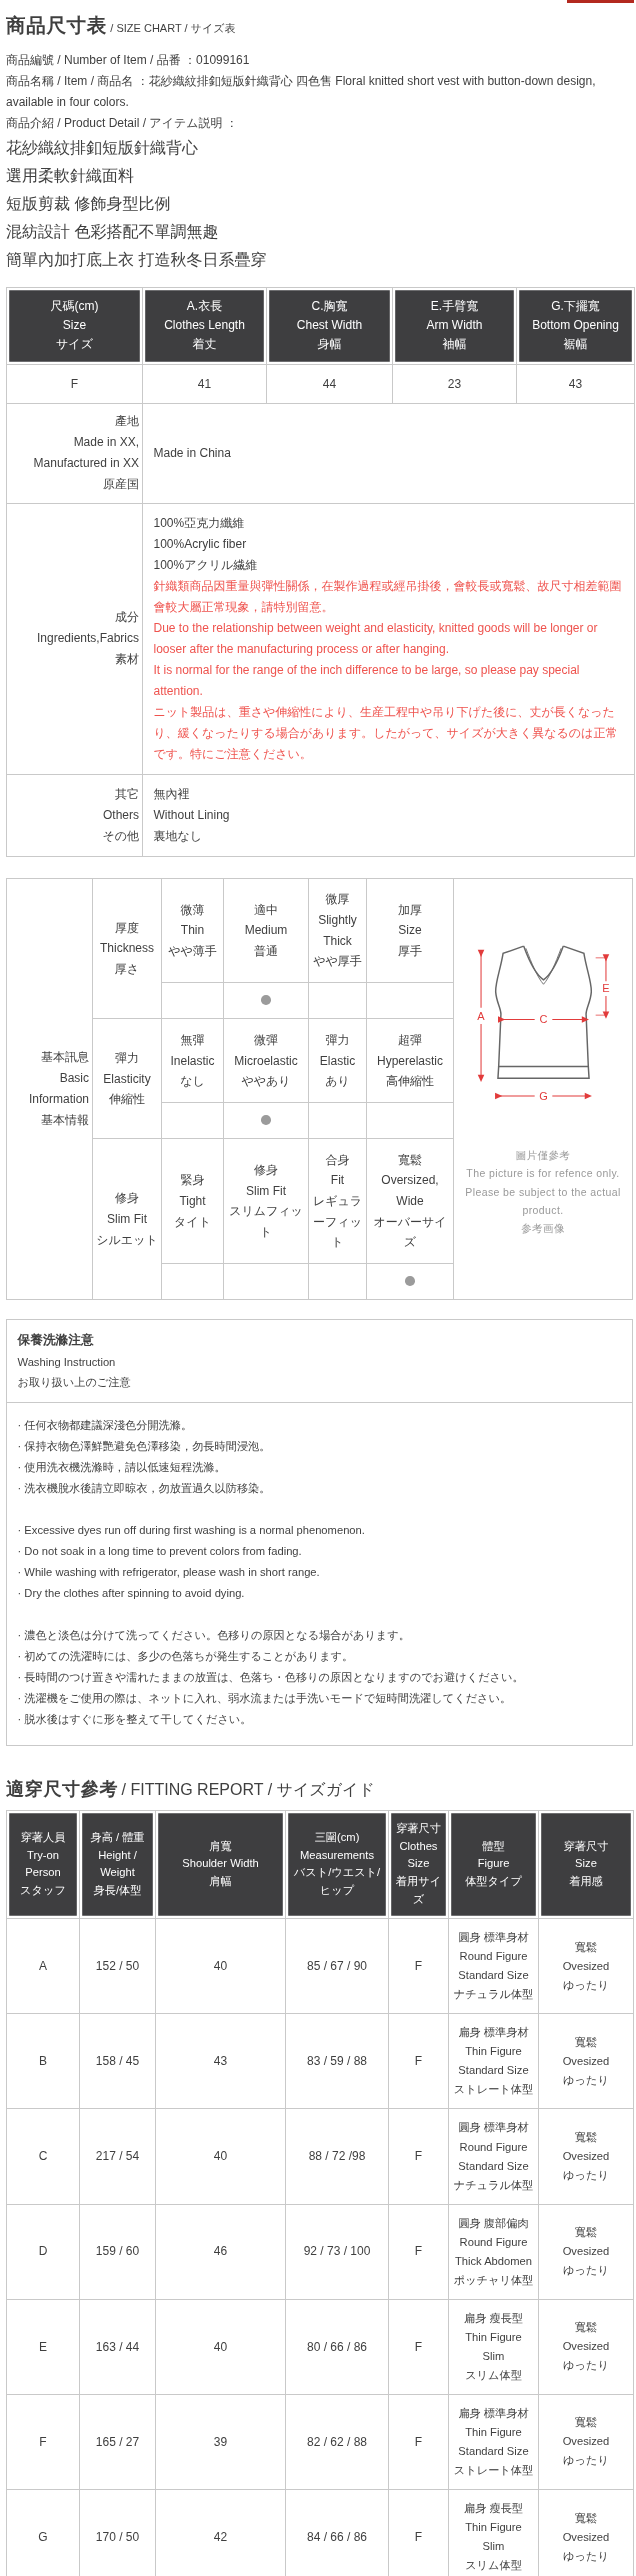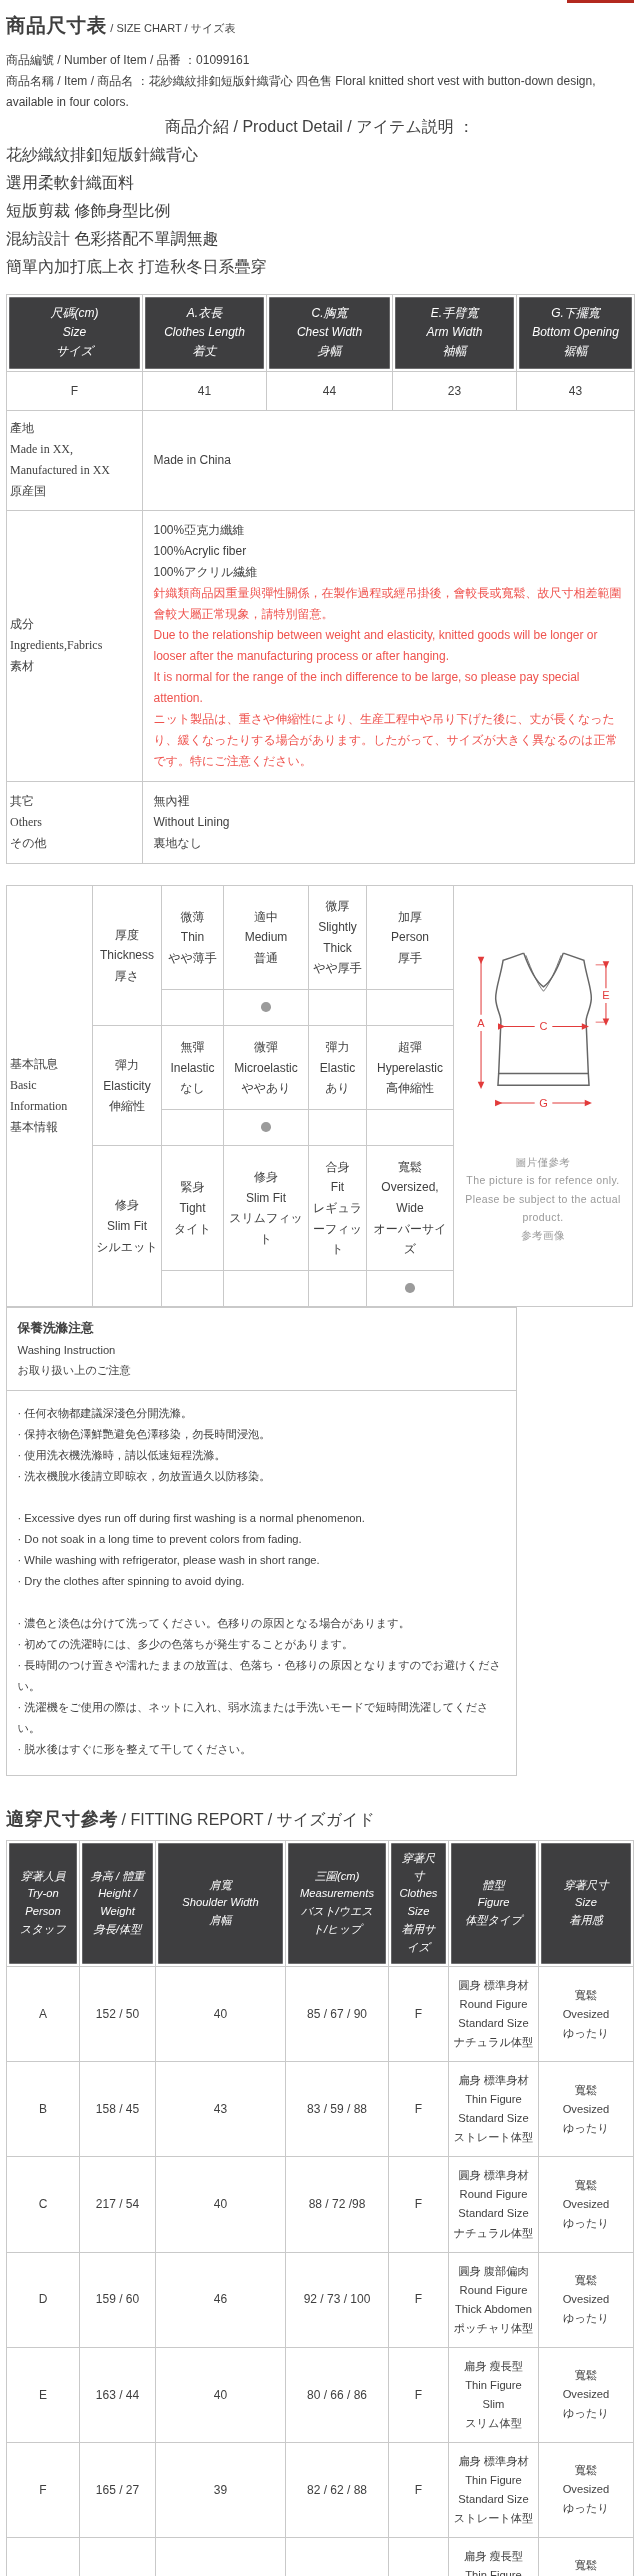--- a/index.html
+++ b/index.html
@@ -6,47 +6,47 @@
   body{width:637px;font-family:"Liberation Sans","DejaVu Sans",sans-serif;color:#3f3f3f;position:relative;}
   .page{width:637px;box-sizing:border-box;padding:7.5px 3.7px 19.5px 6px;}
   .ml{white-space:pre-line;}
   .topbar{position:absolute;top:0;right:3px;width:67px;height:3px;background:#b3291f;}
 
   
   .h-main{margin:4.5px 0 10.5px 0;}
   .h-main .big{font-size:19.5px;font-weight:bold;letter-spacing:0.7px;}
   .h-main .rest{font-size:11px;font-weight:normal;}
   .infoline{font-size:12px;line-height:1.75;}
-  .desc-label{font-size:16px;line-height:1.75;text-align:center;}
+  .desc-label{font-size:12px;line-height:1.75;}
   .desc-line{font-size:16px;line-height:28px;}
 
   
   table{border-collapse:collapse;table-layout:fixed;width:627px;}
   td,th{font-weight:normal;}
   .grid td{border:0.7px solid #c9c9c9;font-size:12px;vertical-align:middle;}
-  .grid th{background:#3e3e40;color:#fff;font-size:12px;line-height:1.6;padding:6px 10px;
-           border:0.7px solid #c9c9c9;box-shadow:inset 0 0 0 2.2px #fff;background-clip:padding-box;font-style:italic;}
+  .grid th{background:#3e3e40;color:#fff;font-size:12px;line-height:1.6;padding:6px 4px;
+           border:0.7px solid #c9c9c9;box-shadow:inset 0 0 0 2.2px #fff;background-clip:padding-box;}
   .grid th .ml{display:block;background:#3e3e40;padding:3px 0;}
   .cell-c{text-align:center;padding:9px 3px;line-height:1.7;}
   .cell-l{text-align:left;padding:9px 10.5px;line-height:1.75;}
-  .lab{ text-align:left;line-height:1.75;padding:7.5px 3px;font-family:Liberation Serif, serif;}
+  .lab{ text-align:right;line-height:1.75;padding:7.5px 3px;}
   .red{color:#ef534e;}
 
   .size-gap{margin-top:13.5px;}
   .tbl2{margin-top:21px;}
   .opt{ text-align:center;line-height:1.72;padding:10.5px 2.2px;font-size:11.2px;}
   .attr{text-align:center;line-height:1.72;font-size:11.2px;padding:6px 1.5px;}
   .markcell{height:33px;text-align:center;}
   .dot{display:inline-block;width:9.7px;height:9.7px;border-radius:50%;background:#9b9b9b;visibility:hidden;}
   .dot.on{visibility:visible;}
   .diagram-cell{vertical-align:middle;text-align:center;padding:7.5px 4.5px;}
   .caption{color:#999;font-size:10.5px;letter-spacing:0.4px;line-height:1.75;margin-top:28px;}
 
   
-  .wash{border:0.7px solid #c9c9c9;width:511px;box-sizing:border-box;}
+  .wash{border:0.7px solid #c9c9c9;margin-top:19px;width:627px;box-sizing:border-box;}
   .wash-title{padding:9px 10.5px;border-bottom:0.7px solid #c9c9c9;font-size:11.2px;line-height:1.8;}
   .wash-title .first{font-size:12.7px;font-weight:bold;}
   .wash-body{padding:12px 10.5px 15px 10.5px;font-size:11.2px;}
   .wline{line-height:21px;}
   .wgroup{margin-bottom:21px;}
   .wgroup:last-child{margin-bottom:0;}
 
   .fit-title{margin:31px 0 9px 0;}
   .fit-title .big{font-size:18px;font-weight:bold;letter-spacing:0.7px;}
   .fit-title .rest{font-size:16px;}
@@ -175,21 +175,21 @@
       <td class="opt ml">微薄
 Thin
 やや薄手</td>
       <td class="opt ml">適中
 Medium
 普通</td>
       <td class="opt ml">微厚
 Slightly Thick
 やや厚手</td>
       <td class="opt ml">加厚
-Person
+Size
 厚手</td>
       <td class="diagram-cell" rowspan="6">
         <svg width="169" height="174" viewBox="0 0 230 235" style="font-size:16px">
           <defs>
             <marker id="ah" markerWidth="8" markerHeight="8" refX="4" refY="4" orient="auto">
               <path d="M0.5,0.8 L7.5,4 L0.5,7.2 Z" fill="#e23b3b"></path>
             </marker>
           </defs>
 
           <g stroke="#666" stroke-width="2" fill="none">

